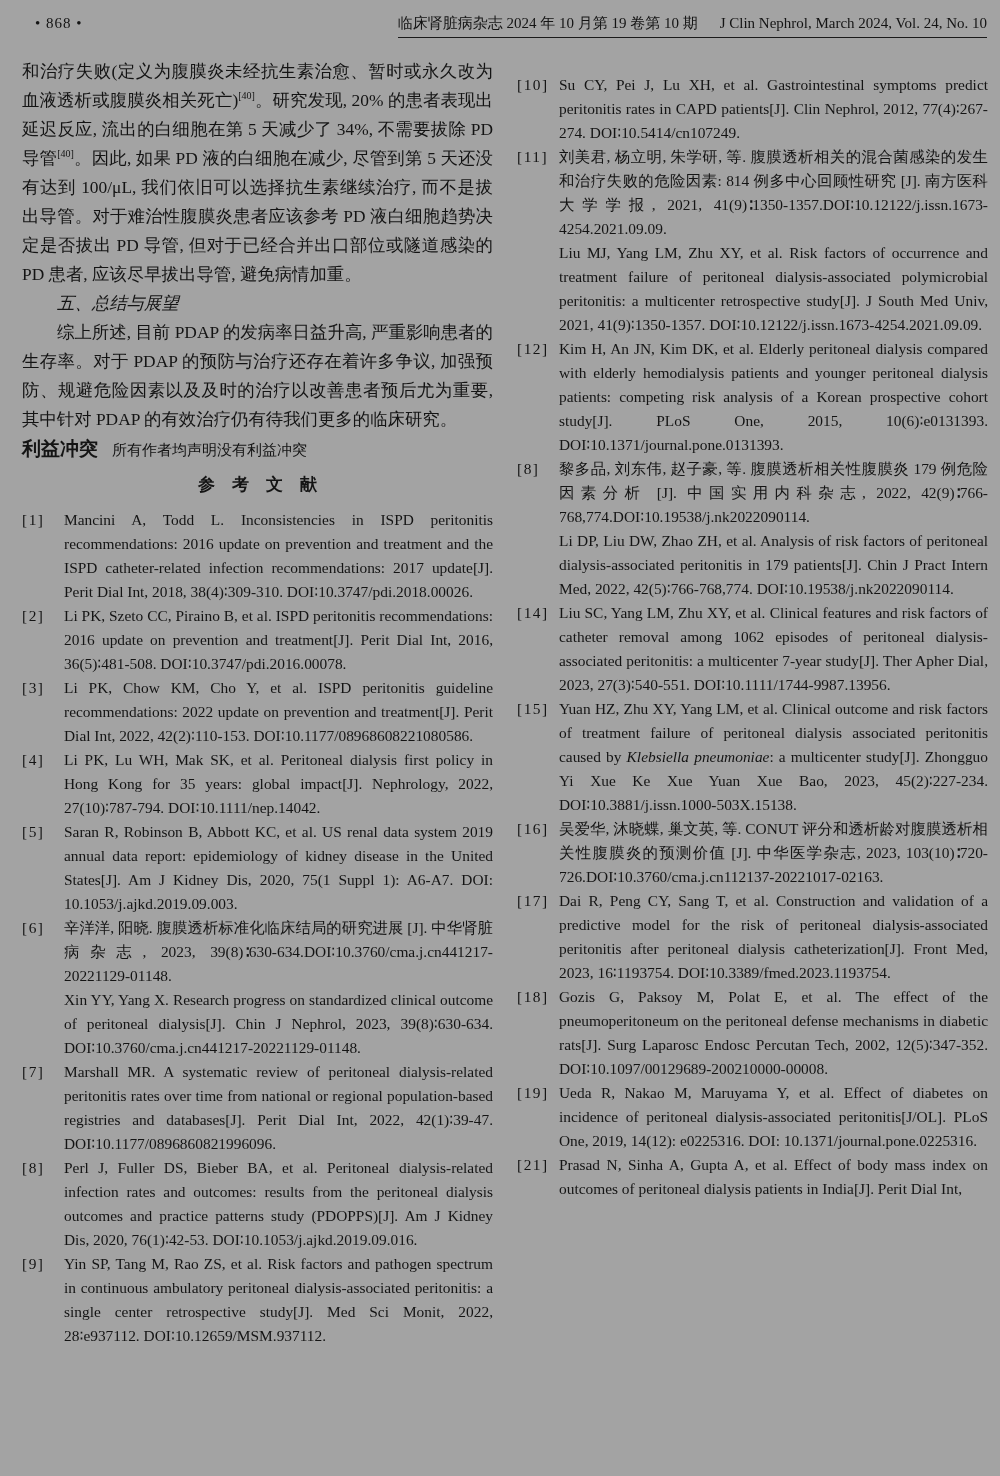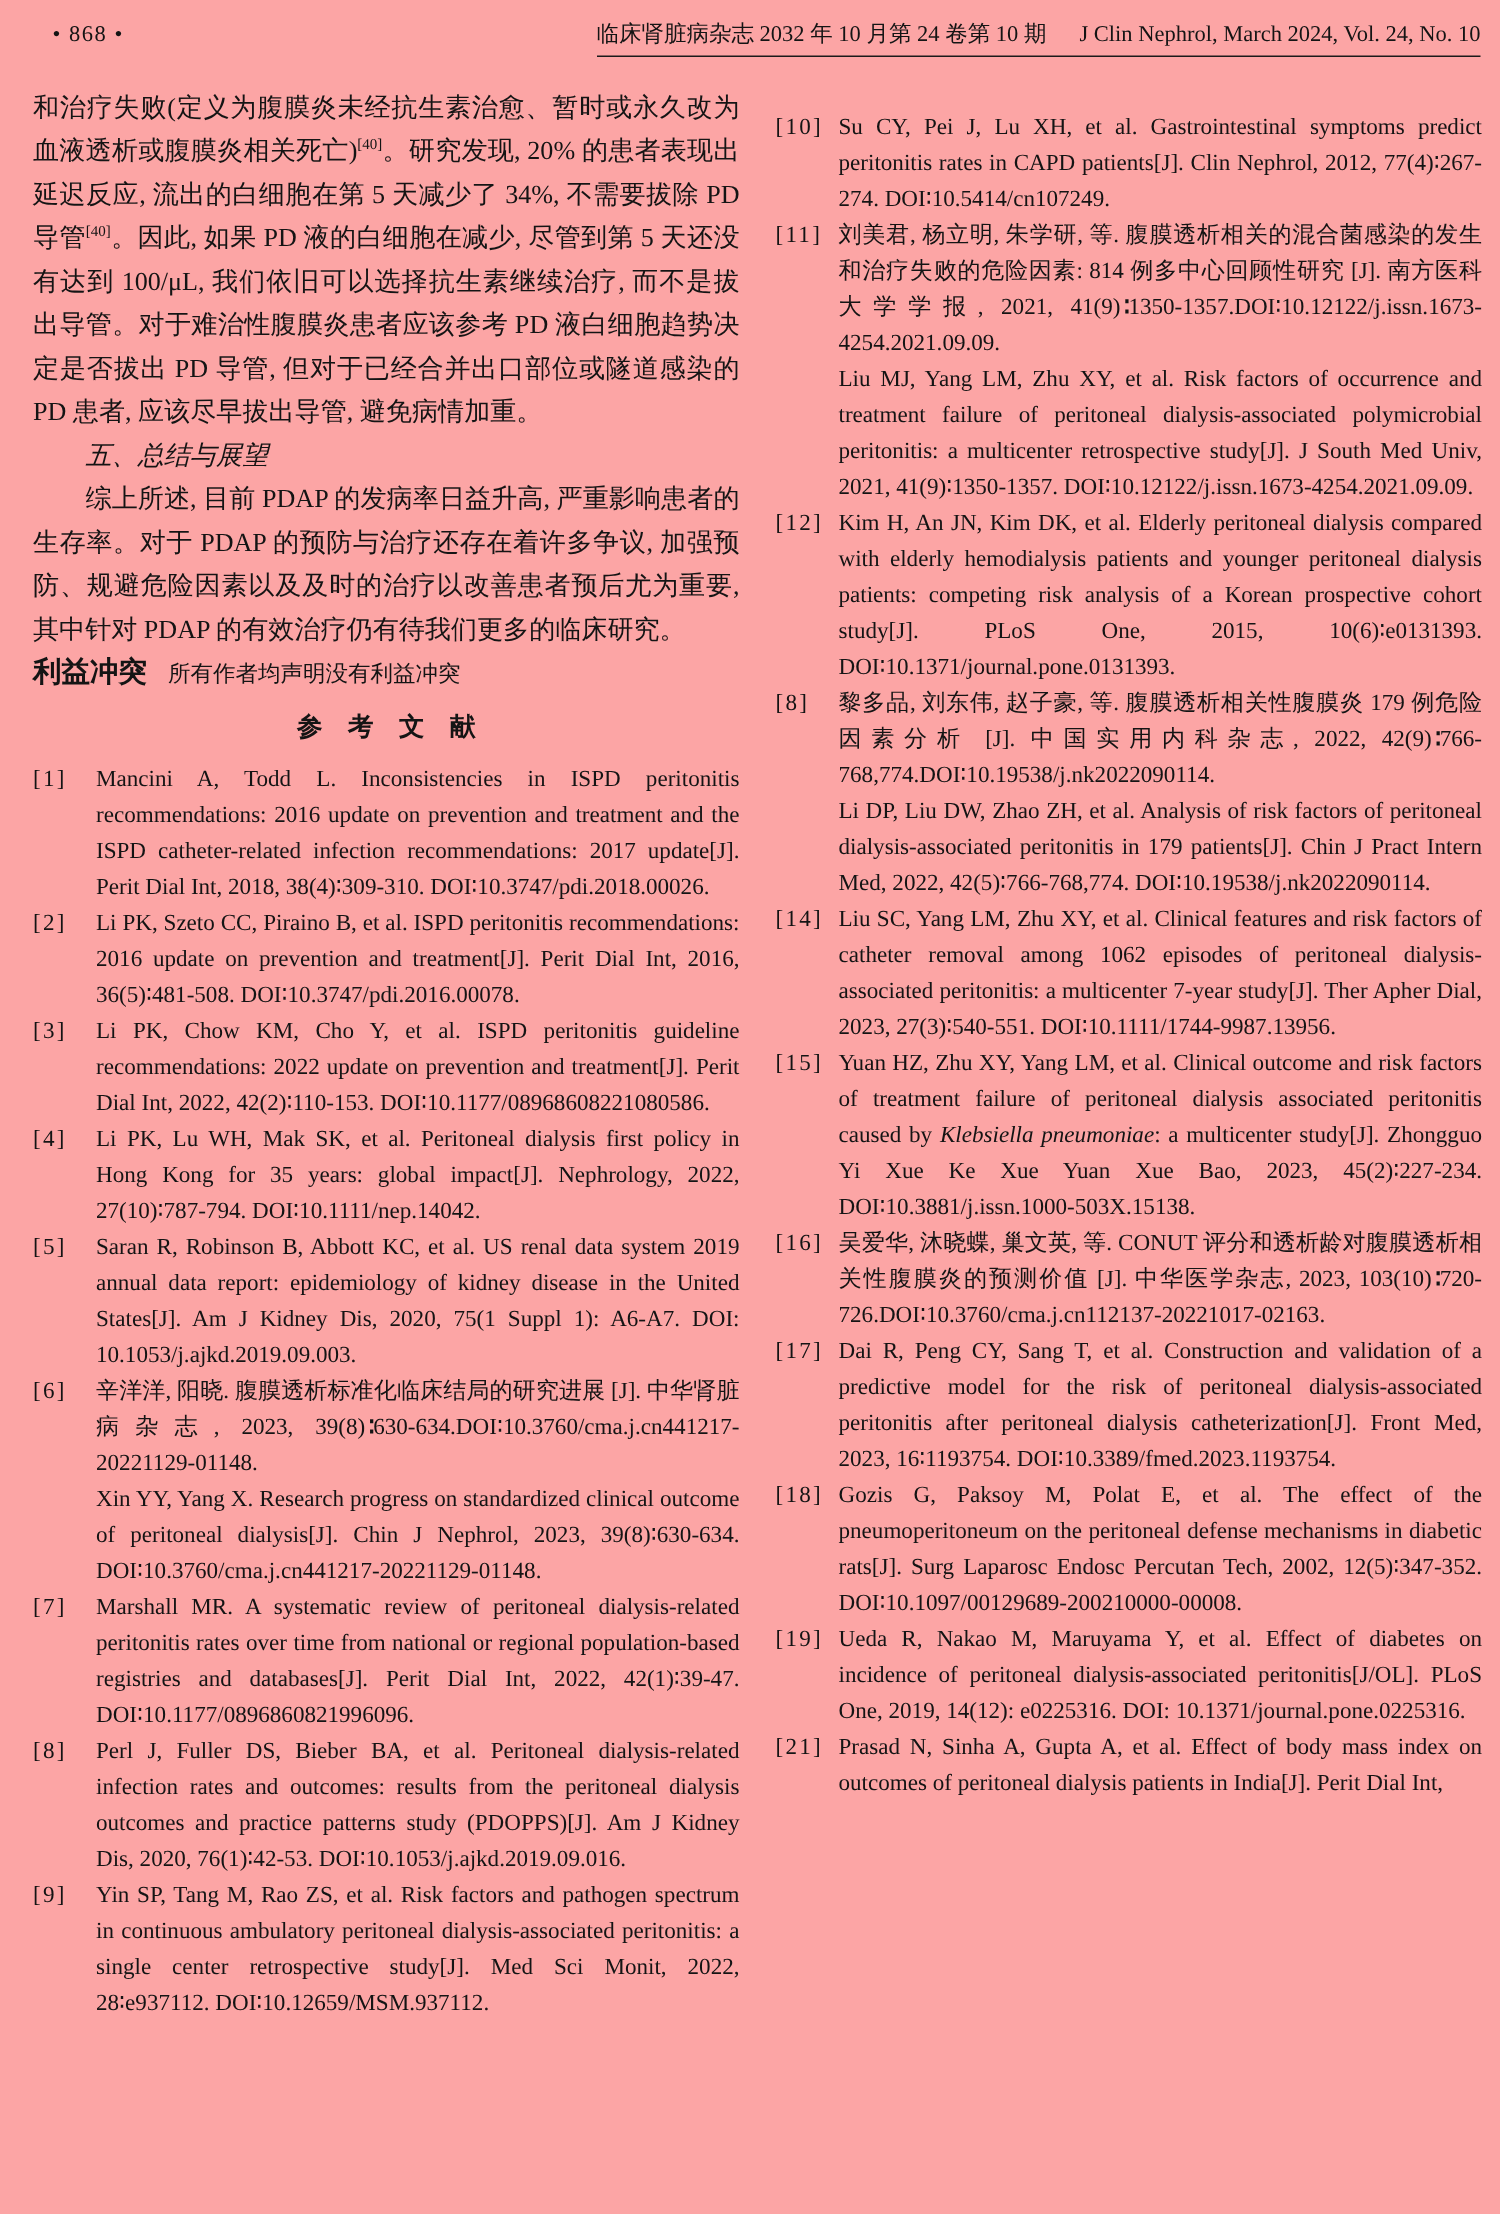--- a/index.html
+++ b/index.html
@@ -1,20 +1,20 @@
 <!DOCTYPE html>
 <html><head>
 <meta charset="utf-8">
 <style>
   html, body { margin: 0; padding: 0; background: #ffffff; }
   .page {
     position: relative;
     width: 1000px;
     height: 1476px;
-    background: #fca5a5;
+    background: #a3a3a3;
     color: #141414;
     font-family: "Liberation Serif", "DejaVu Serif", serif;
     overflow: hidden;
   }
   
   .header {
     position: absolute;
     top: 13px; left: 35px; right: 13px;
     display: flex;
     justify-content: space-between;
@@ -89,21 +89,21 @@
   }
   .ref-part { text-align: justify; }
 </style>
 </head>
 <body>
 
 <div class="page">
 
   <div class="header">
     <span class="page-num">• 868 •</span>
-    <span class="journal-line"><span class="zh">临床肾脏病杂志 2032 年 10 月第 24 卷第 10 期</span><span class="en">J Clin Nephrol, March 2024, Vol. 24, No. 10</span></span>
+    <span class="journal-line"><span class="zh">临床肾脏病杂志 2024 年 10 月第 19 卷第 10 期</span><span class="en">J Clin Nephrol, March 2024, Vol. 24, No. 10</span></span>
   </div>
 
   <div class="col col-left">
     <p class="body-zh" id="para1">和治疗失败(定义为腹膜炎未经抗生素治愈、暂时或永久改为血液透析或腹膜炎相关死亡)<sup>[40]</sup>。研究发现, 20% 的患者表现出延迟反应, 流出的白细胞在第 5 天减少了 34%, 不需要拔除 PD 导管<sup>[40]</sup>。因此, 如果 PD 液的白细胞在减少, 尽管到第 5 天还没有达到 100/μL, 我们依旧可以选择抗生素继续治疗, 而不是拔出导管。对于难治性腹膜炎患者应该参考 PD 液白细胞趋势决定是否拔出 PD 导管, 但对于已经合并出口部位或隧道感染的 PD 患者, 应该尽早拔出导管, 避免病情加重。</p>
     <h3 class="sec-heading">五、总结与展望</h3>
     <p class="body-zh indent">综上所述, 目前 PDAP 的发病率日益升高, 严重影响患者的生存率。对于 PDAP 的预防与治疗还存在着许多争议, 加强预防、规避危险因素以及及时的治疗以改善患者预后尤为重要, 其中针对 PDAP 的有效治疗仍有待我们更多的临床研究。</p>
     <p class="coi"><b>利益冲突</b><span>所有作者均声明没有利益冲突</span></p>
     <div class="refs-heading">参　考　文　献</div>
     <div class="ref-list" id="refs-left">
         <div class="ref">

